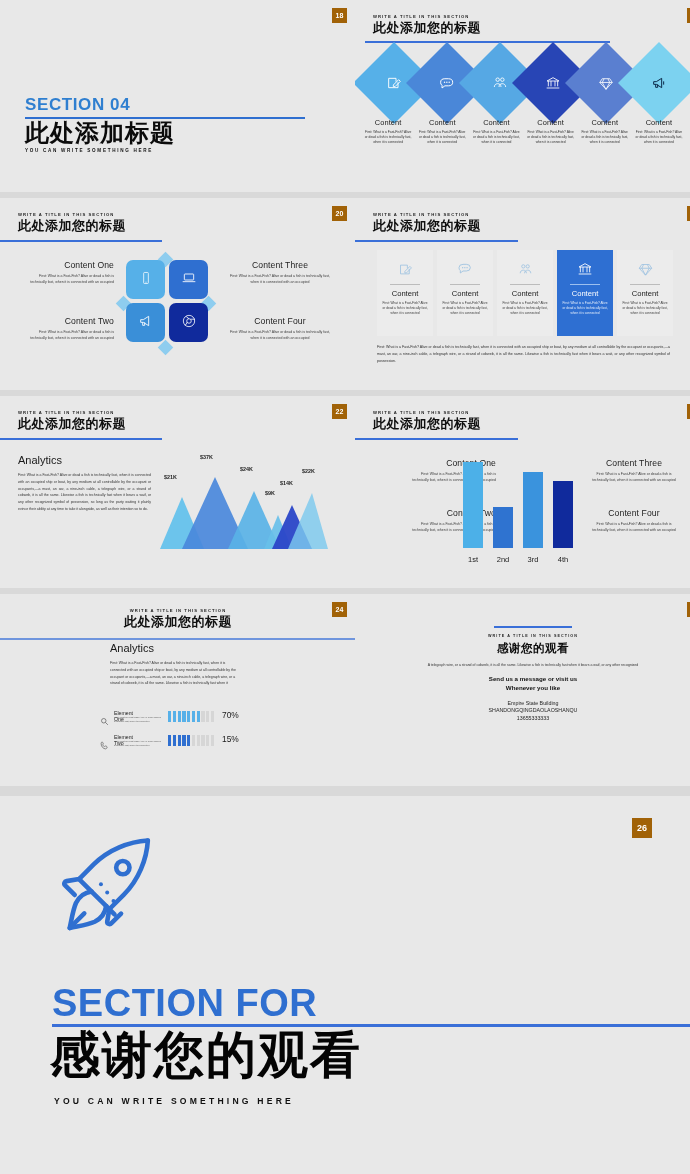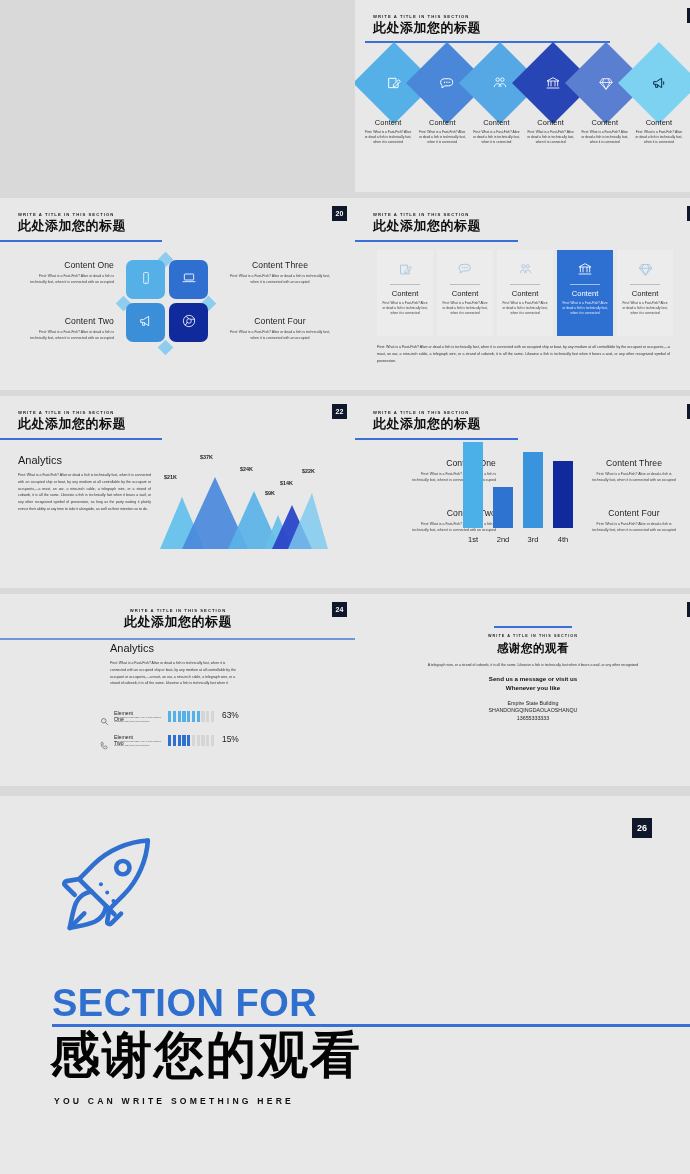--- a/index.html
+++ b/index.html
@@ -16,21 +16,21 @@
     position: absolute;
     background: #e8e8e8;
     overflow: hidden;
   }
   .slide.sm { width: 356px; height: 192px; }
   .slide.big { width: 690px; height: 378px; left: 0; }
 
   .badge {
     position: absolute; top: 8px; right: 9px;
     width: 15px; height: 15px;
-    background: #0f172a; color: #ffffff;
+    background: #a16207; color: #ffffff;
     font-size: 7px; font-weight: bold;
     display: flex; align-items: center; justify-content: center;
     letter-spacing: 0px;
     z-index: 9;
   }
   .badge.bigbadge { width: 20px; height: 20px; font-size: 9px; top: 22px; right: 38px; }
 
   
   .titleblk { position: absolute; left: 18px; top: 14px; }
   .titleblk.center { left: 0; width: 100%; text-align: center; }
@@ -129,21 +129,21 @@
   }
   .mtn-wrap { position: absolute; left: 160px; top: 58px; width: 168px; height: 105px; }
   .mtn-svg { position: absolute; left: 0; bottom: 10px; }
   .mlabel {
     position: absolute; font-size: 5.4px; font-weight: bold; color: #1f1f1f;
     white-space: nowrap;
   }
 
   
   #s23 { left: 355px; top: 396px; }
-  .bars { position: absolute; left: 108px; top: 44px; width: 118px; height: 104px; }
+  .bars { position: absolute; left: 108px; top: 64px; width: 118px; height: 104px; }
   .bar { position: absolute; bottom: 16px; width: 20px; }
   .bxlab {
     position: absolute; bottom: 0px; width: 20px; text-align: center;
     font-size: 7.5px; color: #1c1c1c;
   }
 
   
   #s24 { left: 0; top: 594px; }
   .an2-title { position: absolute; left: 110px; top: 48px; font-size: 11px; color: #1a1a1a; }
   .an2-body {
@@ -184,20 +184,29 @@
   .bigSub {
     position: absolute; left: 54px; top: 300px;
     font-size: 8.6px; font-weight: bold; letter-spacing: 3.2px; color: #111;
   }
 </style>
 </head>
 <body>
 
 <div class="deck">
 
+  <div class="slide sm" id="s18">
+    <div class="badge">18</div>
+    <div class="sec-wrap">
+      <div class="sec-en">SECTION 04</div>
+      <div class="sec-line"></div>
+      <div class="sec-cjk">此处添加标题</div>
+      <div class="sec-sub">YOU CAN WRITE SOMETHING HERE</div>
+    </div>
+  </div>
 
   <div class="slide sm" id="s19">
     <div class="badge">19</div>
     <div class="titleblk">
       <div class="eyebrow">WRITE A TITLE IN THIS SECTION</div>
       <div class="cjktitle">此处添加您的标题</div>
     </div>
     <div class="rule r1" style="top:41px;left:10px;width:245px"></div>
 
     <div class="dia-row">
@@ -517,21 +526,21 @@
           <span class="pseg" style="background:#56b0e8"></span>
         <span class="pseg" style="background:#56b0e8"></span>
           <span class="pseg" style="background:#56b0e8"></span>
         <span class="pseg" style="background:#56b0e8"></span>
           <span class="pseg" style="background:#56b0e8"></span>
         <span class="pseg" style="background:#56b0e8"></span>
         <span class="pseg"></span>
           <span class="pseg"></span>
           <span class="pseg"></span>
       </div>
-      <div class="pval">63%</div>
+      <div class="pval">70%</div>
     </div>
 
     <div class="prow" style="top:140px">
       <span class="pico">
         <svg width="9" height="9" viewBox="0 0 24 24" fill="none" stroke="#555" stroke-width="1.8">
           <path d="M5 3c1 0 2 0 3 2s1 3 0 4-1 2 1 4 3 2 4 1 2-1 4 0 2 2 2 3-2 4-4 4C9 21 3 15 3 7c0-2 1-4 2-4z"></path>
           </svg>
       </span>
       <div class="pname">Element Two</div>
       <div class="psub">First: What is a Fast-Fish? Alive or dead a fish is technically fast, when it is connected</div>

